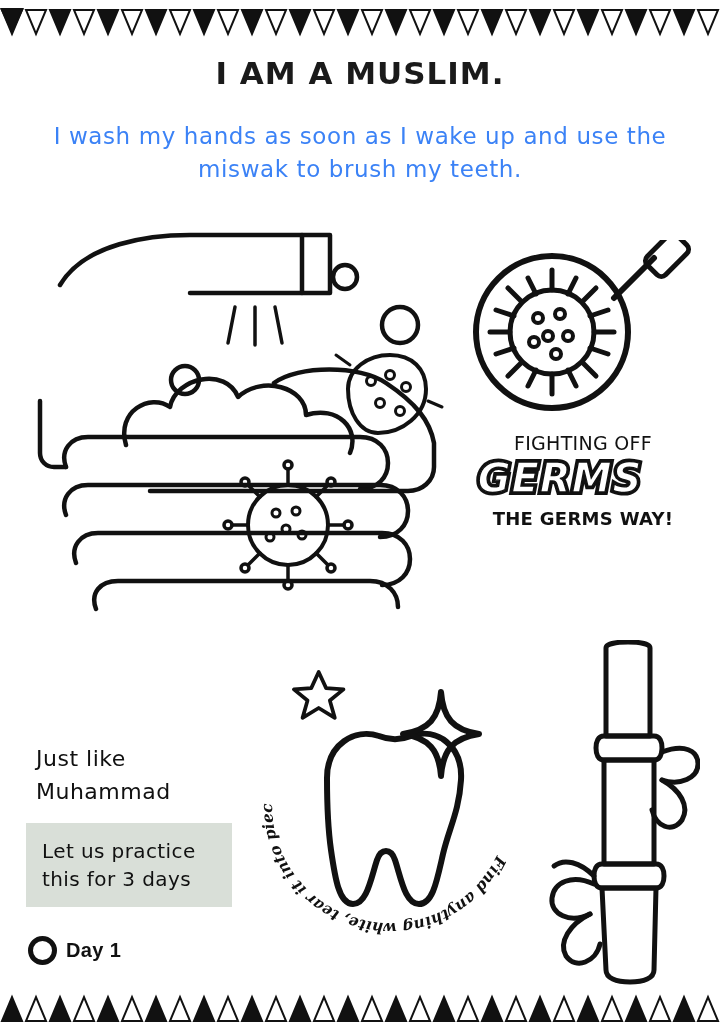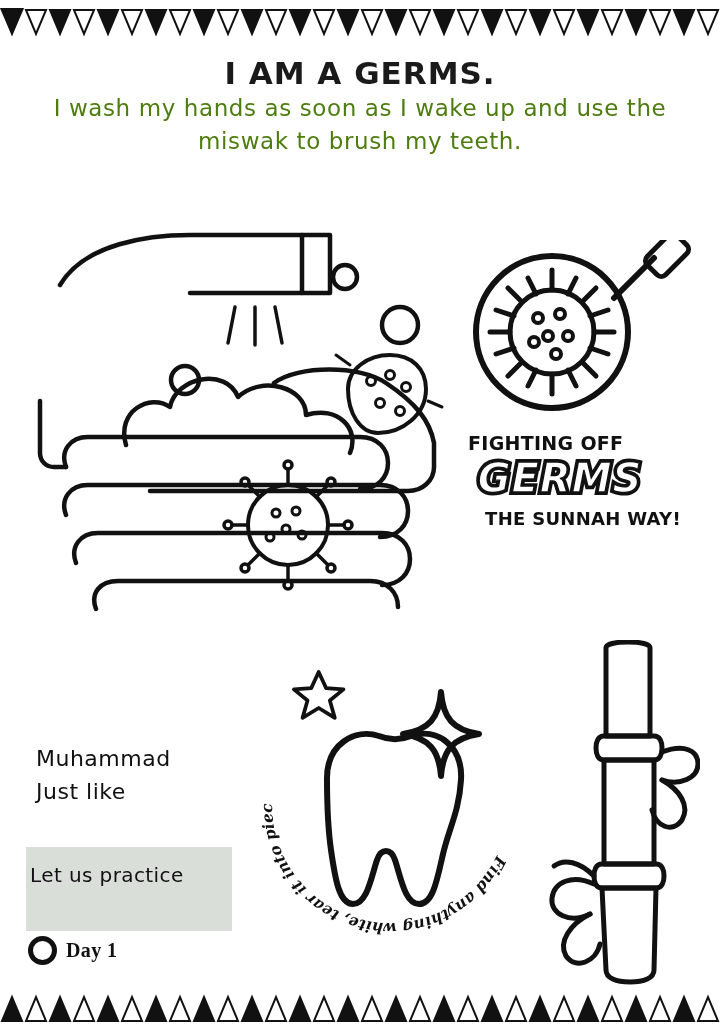--- a/index.html
+++ b/index.html
@@ -36,50 +36,50 @@
     width: 720px;
     text-align: center;
     font-family: "DejaVu Sans", sans-serif;
     font-weight: bold;
     font-size: 31px;
     letter-spacing: 1px;
     color: #1a1a1a;
   }
   .subtitle {
     position: absolute;
-    top: 92px;
+    top: 120px;
     left: 50px;
     width: 620px;
     text-align: center;
     font-family: "DejaVu Sans", sans-serif;
     font-size: 23px;
     line-height: 1.45;
     letter-spacing: 0.6px;
-    color: #4d7c0f;
+    color: #3b82f6;
   }
 
   
   .handwash {
     position: absolute;
     left: 30px;
     top: 215px;
   }
   .germ-panel {
     position: absolute;
     left: 468px;
     top: 240px;
   }
   .germ-caption-top {
     position: absolute;
     left: 468px;
     top: 432px;
     width: 230px;
-    text-align: left;
-    font-family: "DejaVu Sans", sans-serif;
-    font-weight: bold;
+    text-align: center;
+    font-family: "DejaVu Sans", sans-serif;
+    font-weight: normal;
     font-size: 19px;
     letter-spacing: 0.3px;
   }
   .germ-word {
     position: absolute;
     left: 445px;
     top: 455px;
     width: 230px;
   }
   .germ-word svg { display: block; margin: 0 auto; }
@@ -102,26 +102,26 @@
     top: 742px;
     width: 250px;
     font-family: "DejaVu Sans", sans-serif;
     font-size: 22px;
     line-height: 1.5;
     letter-spacing: 0.5px;
   }
   .practice-box {
     position: absolute;
     left: 26px;
-    top: 847px;
+    top: 823px;
     width: 206px;
     height: 84px;
     background: #d9dfd8;
     box-sizing: border-box;
-    padding: 14px 4px;
+    padding: 14px 16px;
     font-family: "DejaVu Sans", sans-serif;
     font-size: 20px;
     line-height: 1.4;
     letter-spacing: 0.4px;
   }
 
   
   .days {
     position: absolute;
     left: 28px;
@@ -136,21 +136,21 @@
     gap: 9px;
   }
   .day-circle {
     width: 29px;
     height: 29px;
     border: 5px solid #111111;
     border-radius: 50%;
     box-sizing: border-box;
   }
   .day-label {
-    font-family: Liberation Serif, serif;
+    font-family: Liberation Sans, sans-serif;
     font-weight: bold;
     font-size: 20px;
     letter-spacing: 0.4px;
   }
 
   
   .tooth-area {
     position: absolute;
     left: 255px;
     top: 650px;
@@ -209,21 +209,21 @@
       <path d="M578 2 L598 2 L588 26 Z"></path>
       <path d="M602 2 L622 2 L612 26 Z" fill="none"></path>
       <path d="M626 2 L646 2 L636 26 Z"></path>
       <path d="M650 2 L670 2 L660 26 Z" fill="none"></path>
       <path d="M674 2 L694 2 L684 26 Z"></path>
       <path d="M698 2 L718 2 L708 26 Z" fill="none"></path>
     </g>
   </svg>
 </div>
 
-<div class="title">I AM A GERMS.</div>
+<div class="title">I AM A MUSLIM.</div>
 <div class="subtitle">I wash my hands as soon as I wake up and use the miswak to brush my teeth.</div>
 
 <div class="handwash">
   <svg width="430" height="410" viewBox="0 0 430 410" fill="none" stroke="#111111" stroke-width="4.5" stroke-linecap="round" stroke-linejoin="round">
 
     <path d="M30 70 C55 28 120 20 160 20 L272 20 L272 78 L160 78"></path>
     <path d="M272 20 L300 20 L300 78 L272 78"></path>
 
     <path d="M205 92 L198 128" stroke-width="3.5"></path>
     <path d="M225 92 L225 130" stroke-width="3.5"></path>
@@ -328,21 +328,21 @@
 <div class="germ-caption-top">FIGHTING OFF</div>
 
 <div class="germ-word">
   <svg width="190" height="48" viewBox="0 0 190 48">
     <text x="95" y="37" text-anchor="middle" font-family="DejaVu Sans, sans-serif" font-size="40" font-weight="bold" font-style="italic" fill="#ffffff" stroke="#111111" stroke-width="6" paint-order="stroke" letter-spacing="1">GERMS</text>
     <text x="95" y="37" text-anchor="middle" font-family="DejaVu Sans, sans-serif" font-size="40" font-weight="bold" font-style="italic" fill="#ffffff" letter-spacing="1">GERMS</text>
     <text x="95" y="37" text-anchor="middle" font-family="DejaVu Sans, sans-serif" font-size="40" font-weight="bold" font-style="italic" fill="none" stroke="#111111" stroke-width="1.4" letter-spacing="1">GERMS</text>
   </svg>
 </div>
 
-<div class="germ-caption-bottom">THE SUNNAH WAY!</div>
+<div class="germ-caption-bottom">THE GERMS WAY!</div>
 
 <div class="tooth-area">
   <svg width="270" height="290" viewBox="0 0 270 290" fill="none">
     <defs>
       <path id="circlePath" d="M 135 155 m -118 0 a 118 118 0 1 1 236 0 a 118 118 0 1 1 -236 0"></path>
     </defs>
     <text class="circ-text">
       <textPath href="#circlePath" startOffset="57%">Find anything white, tear it into pieces and stick it onto this tooth</textPath>
     </text>
 
@@ -375,26 +375,27 @@
     <path d="M142 112 C164 104 178 110 178 124 C178 138 160 146 142 140"></path>
     <path d="M142 140 C160 150 170 166 162 180 C152 194 136 186 132 170"></path>
 
     <path d="M74 244 C52 234 34 242 32 258 C30 274 50 284 70 274"></path>
     <path d="M70 274 C50 284 38 302 46 316 C56 330 76 322 80 304"></path>
     <path d="M74 236 C60 222 44 218 34 226"></path>
   </svg>
 </div>
 
 <div class="just-like">
+  <div>Just like</div>
   <div>Muhammad ࿟</div>
-  <div>Just like</div>
 </div>
 
 <div class="practice-box">
   <div>Let us practice</div>
+  <div>this for 3 days</div>
 </div>
 
 <div class="days">
   <div class="day-item">
     <span class="day-circle"></span>
     <span class="day-label">Day 1</span>
   </div>
 </div>
 
 <div class="border-strip bottom">

